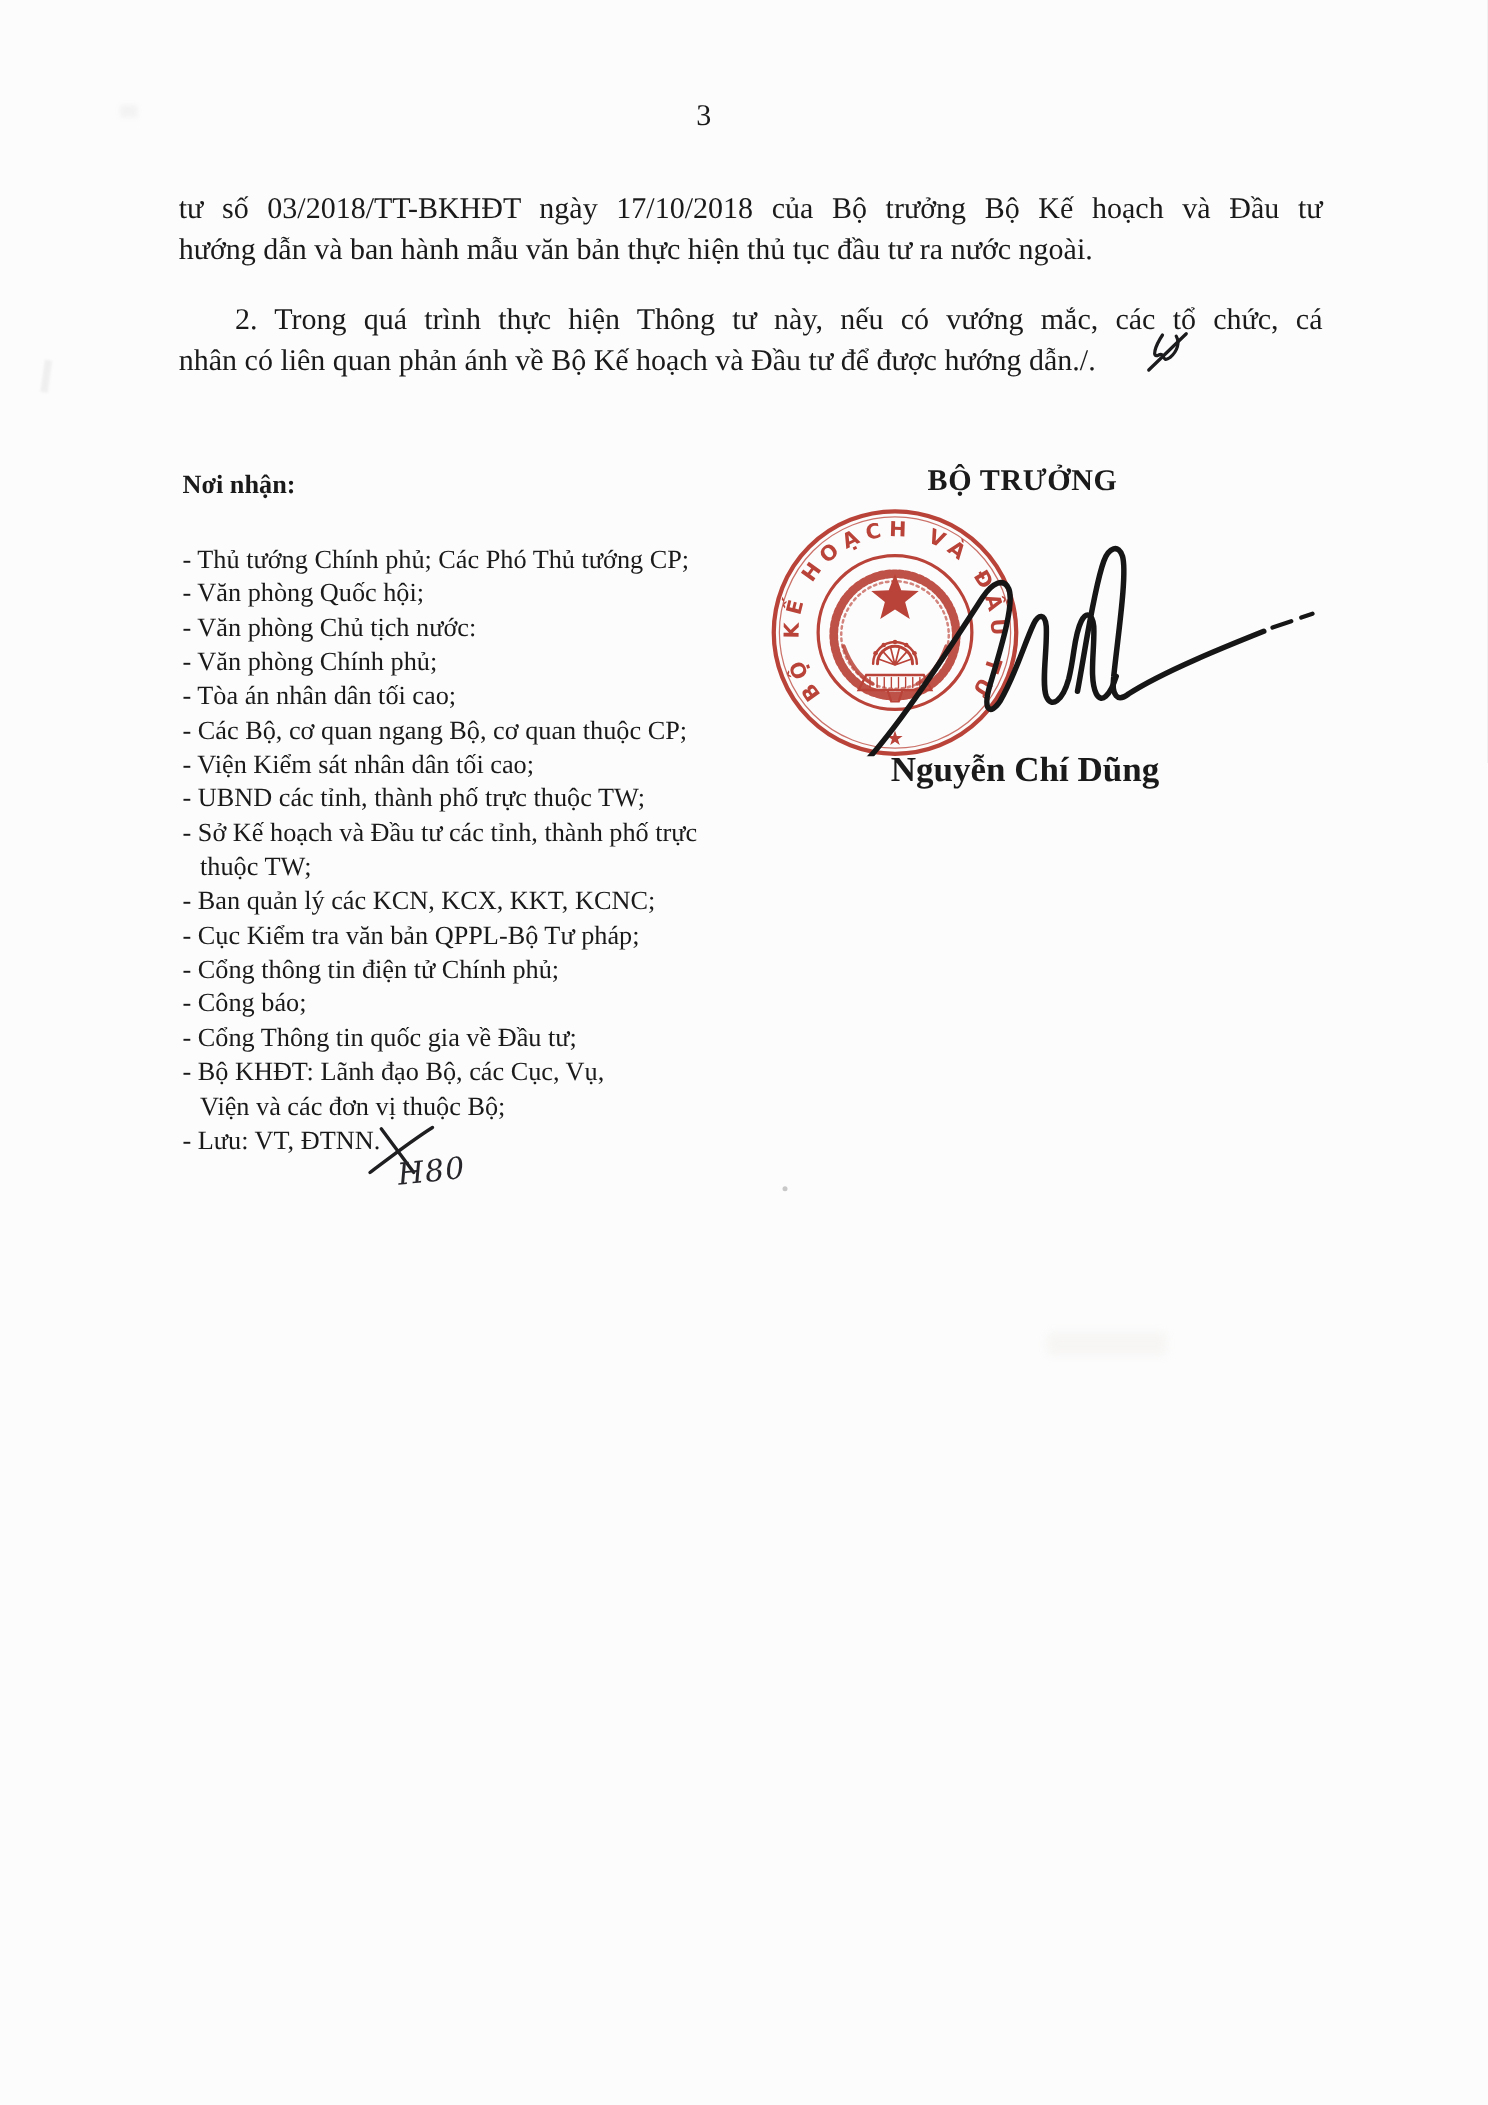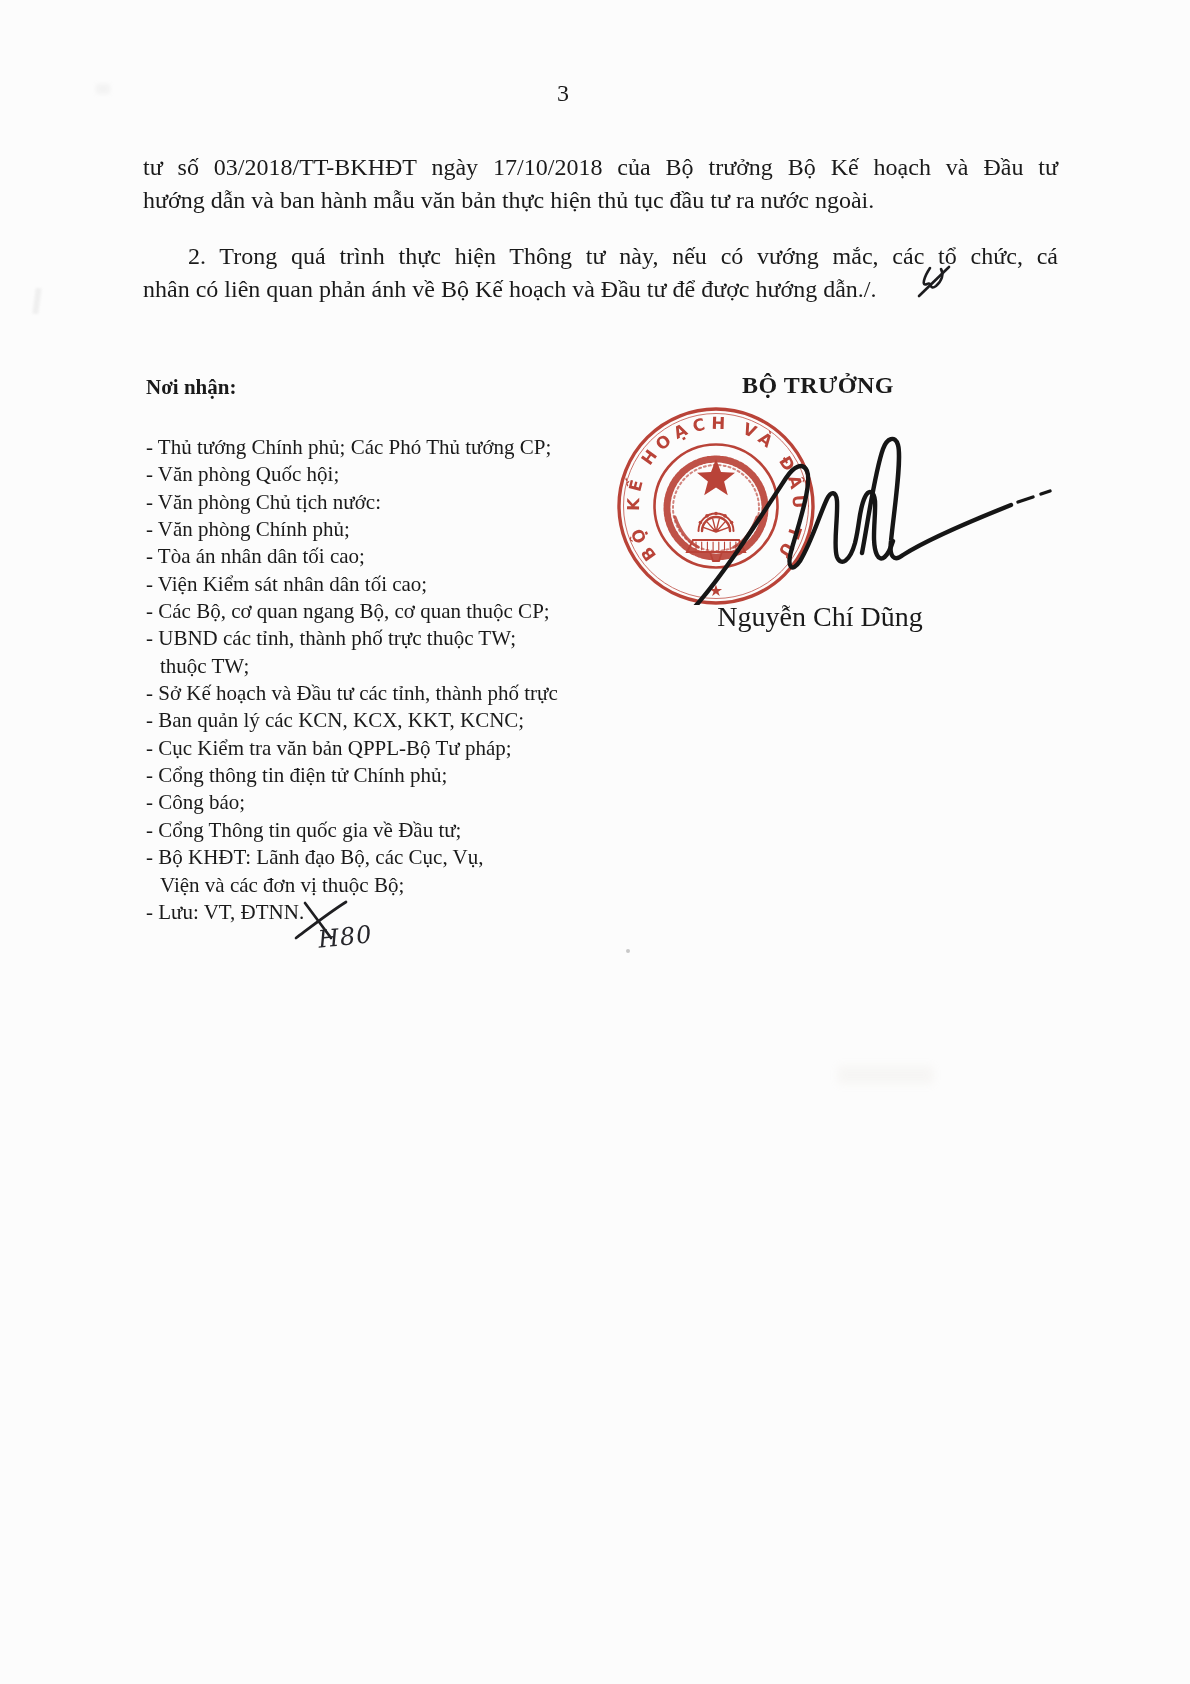--- a/index.html
+++ b/index.html
@@ -26,21 +26,21 @@
   .rec-list{margin-top:34px;}
   .rline{font-size:21px;line-height:27.35px;white-space:nowrap;}
   .rline.cont{padding-left:14px;}
   
   .minister-title{
     position:absolute;left:668px;top:370px;width:300px;text-align:center;
     font-size:24px;font-weight:bold;letter-spacing:.5px;line-height:30px;
   }
   .signer-name{
     position:absolute;left:670px;top:601px;width:300px;text-align:center;
-    font-size:28px;font-weight:normal;line-height:32px;
+    font-size:28px;font-weight:bold;line-height:32px;
   }
   .seal-svg{position:absolute;left:615px;top:399px;opacity:.93;}
   .signature-svg{position:absolute;left:600px;top:405px;}
   .strike-svg{position:absolute;left:285px;top:893px;}
   .paraph-svg{position:absolute;left:915px;top:260px;}
   .hand-note{
     position:absolute;left:318px;top:923px;
     font-family:"DejaVu Serif",serif;font-style:italic;font-size:24px;
     color:#26262b;transform:rotate(-6deg);letter-spacing:1px;
   }
@@ -68,25 +68,25 @@
 
   <div class="recipients">
     <div class="rec-heading">Nơi nhận:</div>
     <div class="rec-list">
 
     <div class="rline">- Thủ tướng Chính phủ; Các Phó Thủ tướng CP;</div>
         <div class="rline">- Văn phòng Quốc hội;</div>
         <div class="rline">- Văn phòng Chủ tịch nước:</div>
         <div class="rline">- Văn phòng Chính phủ;</div>
         <div class="rline">- Tòa án nhân dân tối cao;</div>
+        <div class="rline">- Các Bộ, cơ quan ngang Bộ, cơ quan thuộc CP;</div>
         <div class="rline">- Viện Kiểm sát nhân dân tối cao;</div>
-        <div class="rline">- Các Bộ, cơ quan ngang Bộ, cơ quan thuộc CP;</div>
         <div class="rline">- UBND các tỉnh, thành phố trực thuộc TW;</div>
+        <div class="rline">- Sở Kế hoạch và Đầu tư các tỉnh, thành phố trực</div>
         <div class="rline cont">thuộc TW;</div>
-        <div class="rline">- Sở Kế hoạch và Đầu tư các tỉnh, thành phố trực</div>
         <div class="rline">- Ban quản lý các KCN, KCX, KKT, KCNC;</div>
         <div class="rline">- Cục Kiểm tra văn bản QPPL-Bộ Tư pháp;</div>
         <div class="rline">- Cổng thông tin điện tử Chính phủ;</div>
         <div class="rline">- Công báo;</div>
         <div class="rline">- Cổng Thông tin quốc gia về Đầu tư;</div>
         <div class="rline">- Bộ KHĐT: Lãnh đạo Bộ, các Cục, Vụ,</div>
         <div class="rline cont">Viện và các đơn vị thuộc Bộ;</div>
         <div class="rline">- Lưu: VT, ĐTNN.</div>
       </div>
   </div>

